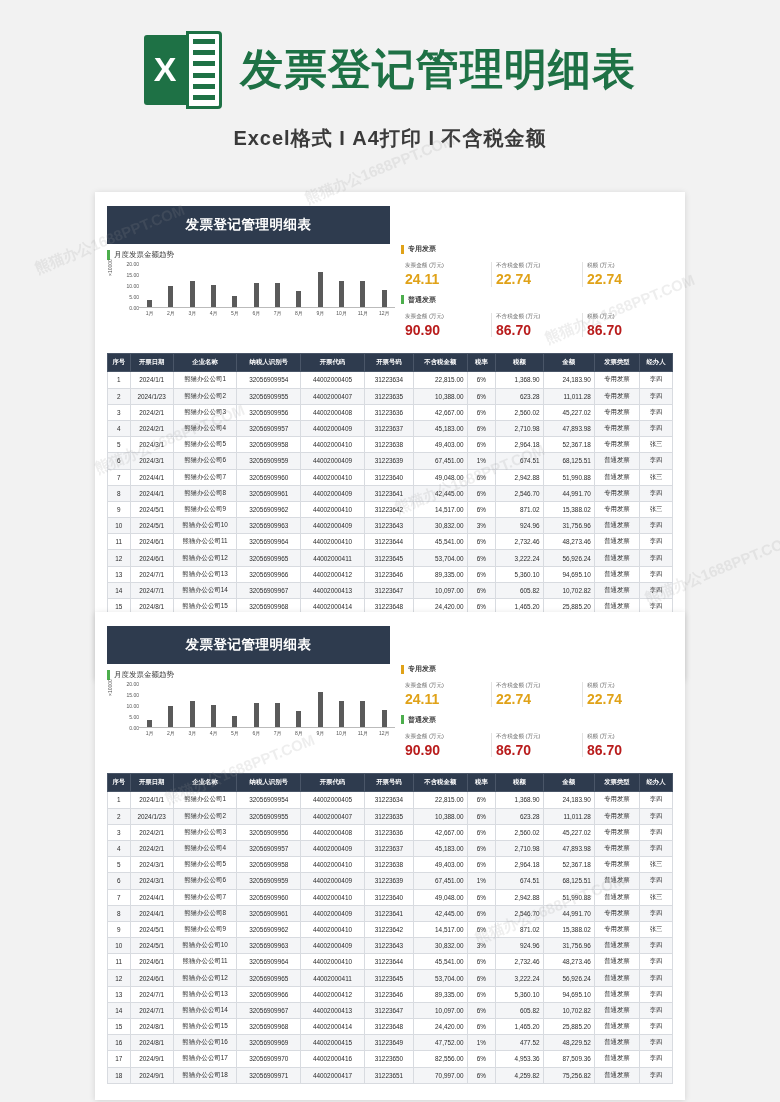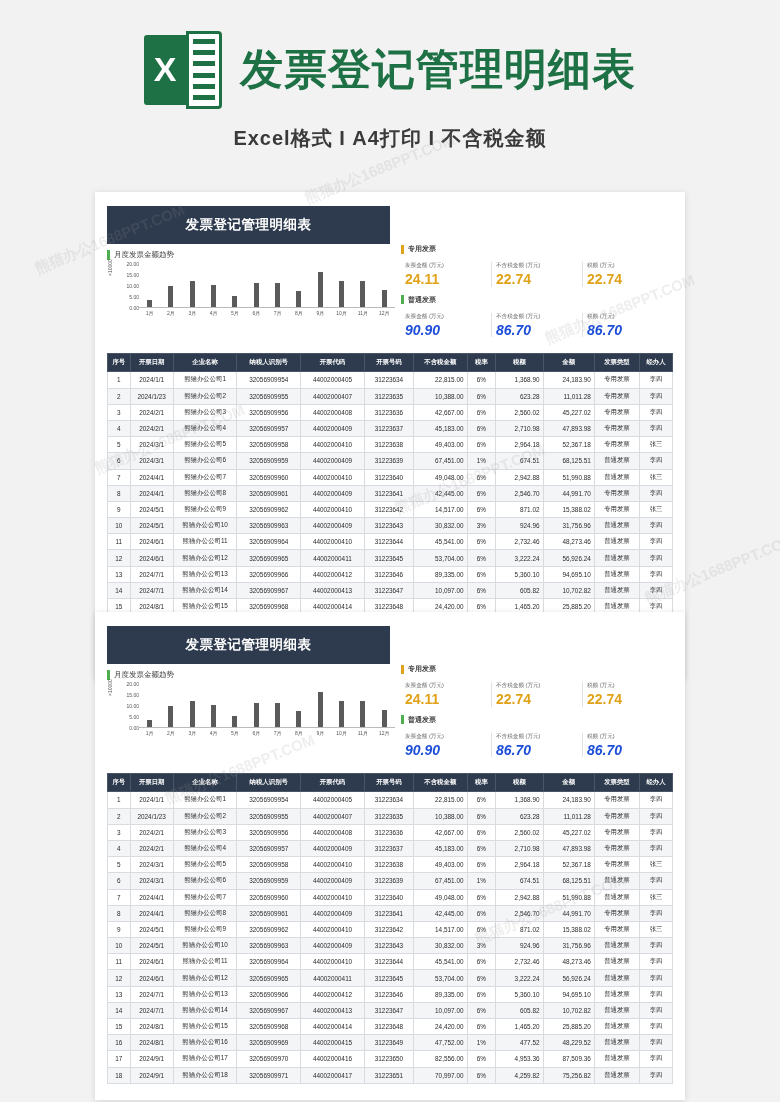--- a/index.html
+++ b/index.html
@@ -231,21 +231,21 @@
     color: #666;
     margin-bottom: 2px;
     white-space: nowrap;
   }
   .kpi-value {
     font-size: 14px;
     font-weight: bold;
     line-height: 1.05;
   }
   .kpi-group.special .kpi-value { color: #e0a218; }
-  .kpi-group.normal  .kpi-value { color: #1d4ed8; font-style: italic; }
+  .kpi-group.normal  .kpi-value { color: #b91c1c; }
 
   
   table.sheet-table {
     width: 100%;
     border-collapse: collapse;
     margin-top: 8px;
     font-size: 6.4px;
     table-layout: fixed;
   }
   table.sheet-table th {

